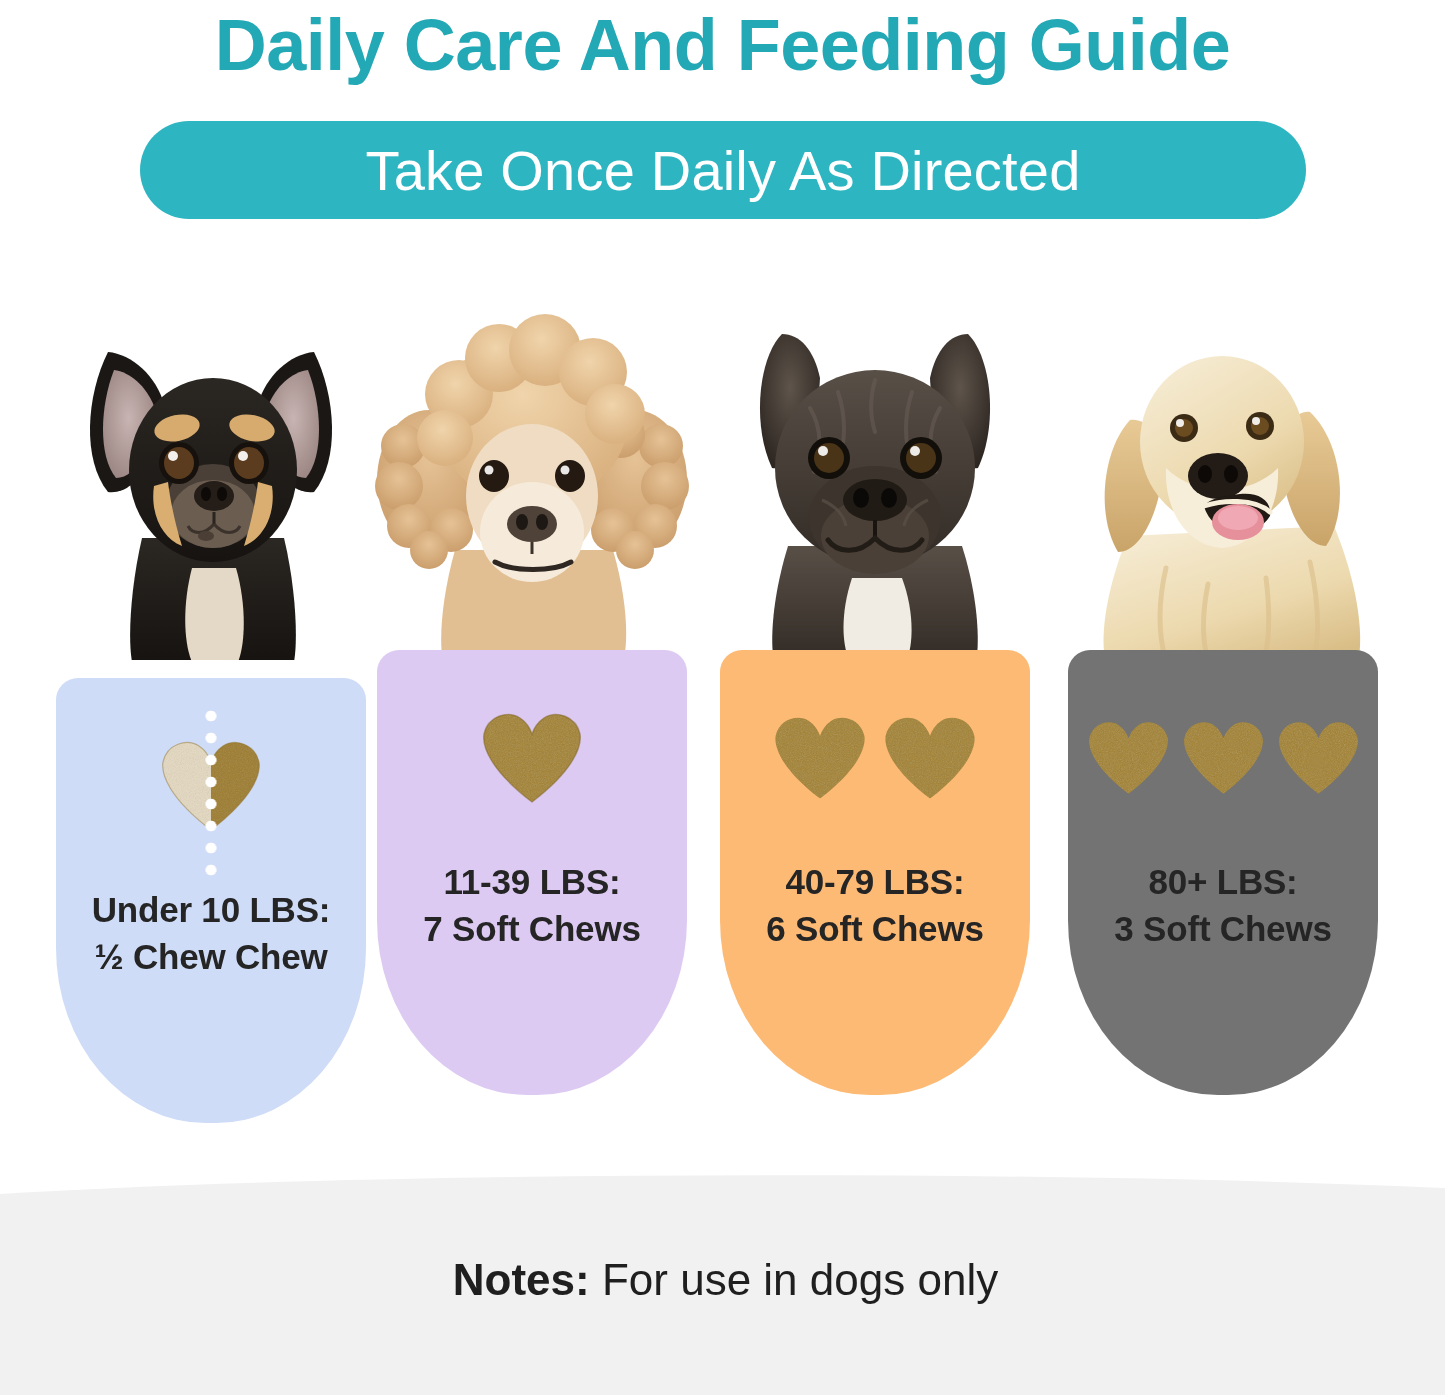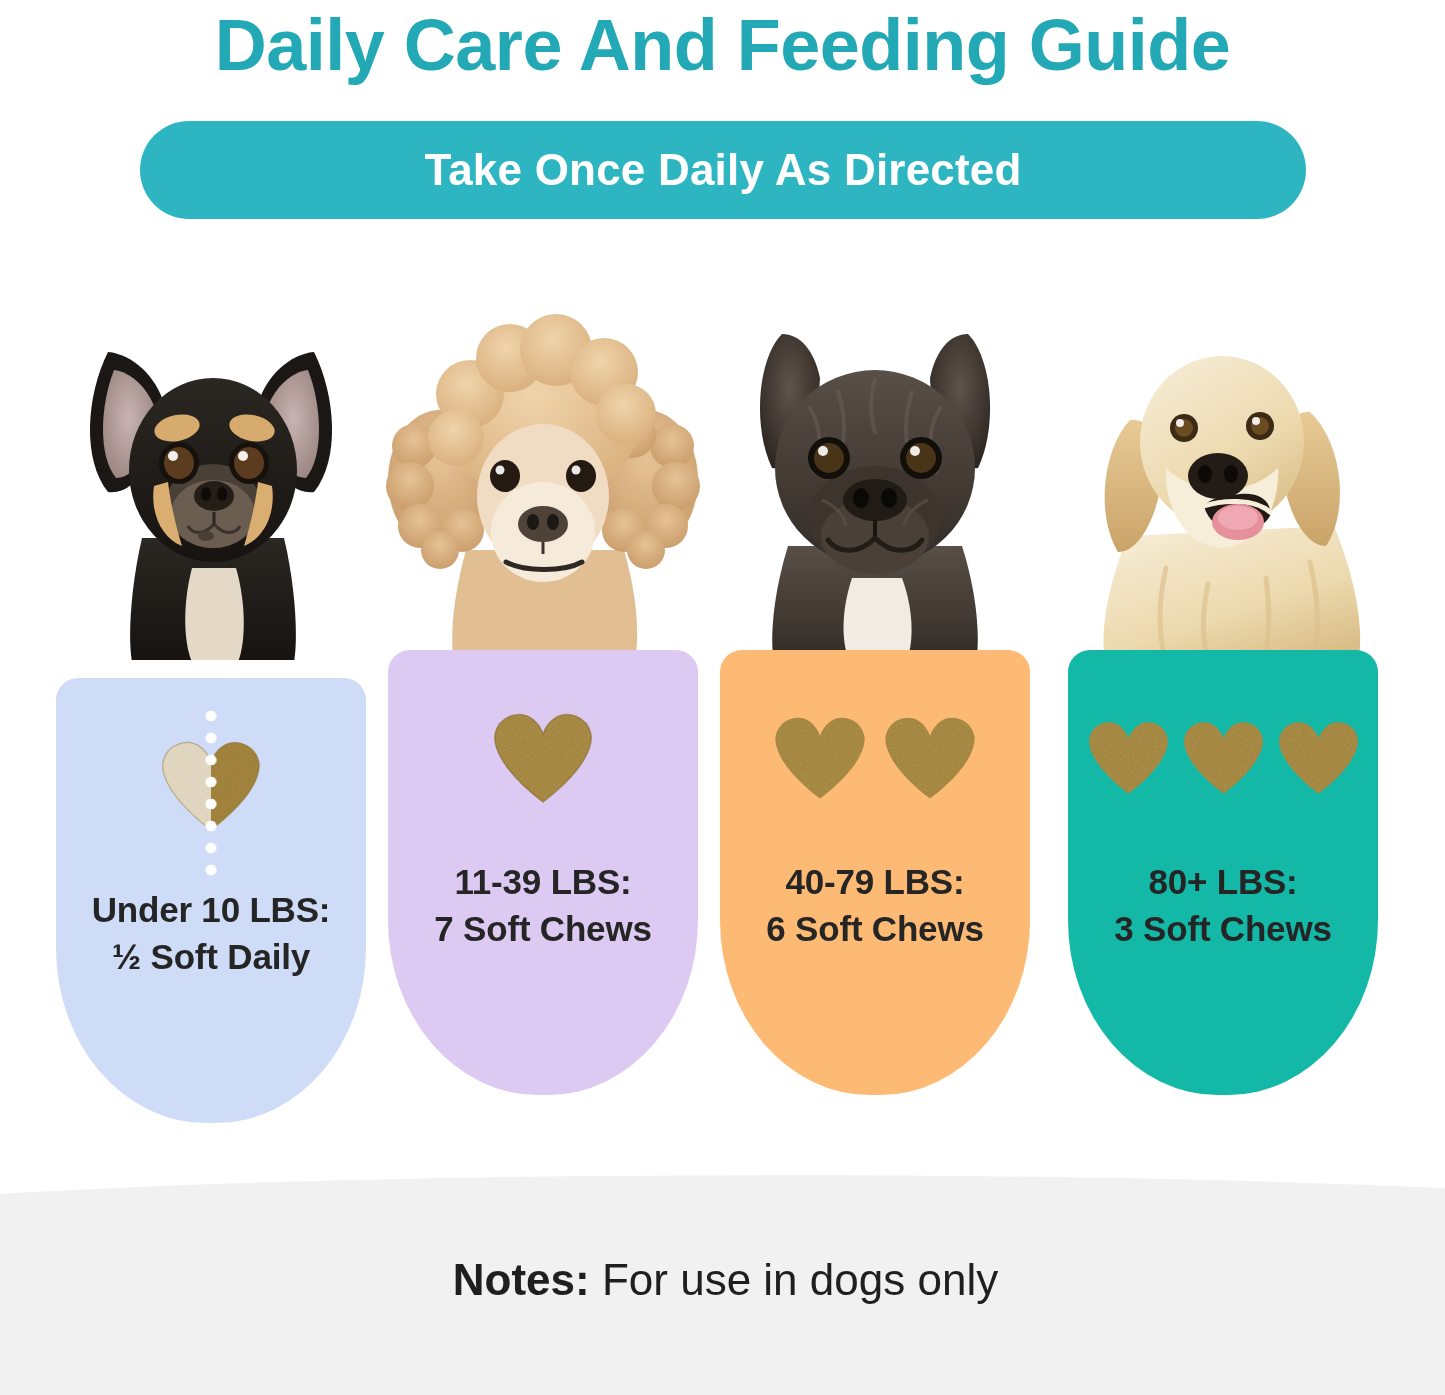--- a/index.html
+++ b/index.html
@@ -21,54 +21,54 @@
     white-space: nowrap;
   }
   .banner {
     position: absolute; left: 140px; top: 121px;
     width: 1166px; height: 98px;
     background: #2eb5c2;
     border-radius: 49px;
     display: flex; align-items: center; justify-content: center;
   }
   .banner-text {
-    font-size: 44px; font-weight: bold; color: #ffffff;
+    font-size: 56px; font-weight: normal; color: #ffffff;
     letter-spacing: 0.2px; white-space: nowrap;
   }
 
   
   .cards {
     position: absolute; left: 0; top: 300px; width: 1445px; height: 800px;
   }
   .card-col {
     position: absolute; top: 0; width: 330px; height: 800px;
   }
   .card-col.c0 { left: 46px; }
-  .card-col.c1 { left: 378px; }
+  .card-col.c1 { left: 367px; }
   .card-col.c2 { left: 710px; }
   .card-col.c3 { left: 1058px; }
 
   
   .dog-wrap {
     position: absolute; left: 0; top: 0; width: 330px; height: 360px;
     display: flex; align-items: flex-end; justify-content: center;
     overflow: visible;
   }
   .dog-wrap svg { display: block; }
 
   
   .pill {
     position: absolute; left: 10px; top: 350px;
     width: 310px; height: 445px;
     border-radius: 22px 22px 150px 150px / 22px 22px 175px 175px;
   }
   .pill.p0 { background: #cfdcf7; margin-top: 28px; }
   .pill.p1 { background: #ddcaf2; }
   .pill.p2 { background: #fdba74; }
-  .pill.p3 { background: #14b8a6; }
+  .pill.p3 { background: #737373; }
 
   
   .hearts {
     position: absolute; left: 0; top: 52px; width: 310px;
     display: flex; align-items: center; justify-content: center;
     gap: 14px;
     height: 110px;
   }
   .hearts.g3 { gap: 10px; }
   .heart { display: block; }
@@ -194,21 +194,21 @@
               <rect x="52" y="0" width="52" height="98" fill="#a2802f"></rect>
               <rect x="0" y="0" width="104" height="98" filter="url(#grain0)" opacity="0.55"></rect>
               <rect x="52" y="0" width="52" height="98" fill="#8a6b25" opacity="0.18"></rect>
             </g>
             <path d="M52 94 C 10 62, 2 38, 4 26 C 8 8, 28 2, 40 10 C 46 14, 50 20, 52 26 C 54 20, 58 14, 64 10 C 76 2, 96 8, 100 26 C 102 38, 94 62, 52 94 Z" fill="none" stroke="#8d6f28" stroke-width="1.2" opacity="0.45"></path>
           </svg>
         </div>
         <div class="dotline"></div>
         <div class="labels">
           <div class="label-line">Under 10 LBS:</div>
-          <div class="label-line">½ Soft Daily</div>
+          <div class="label-line">½ Chew Chew</div>
         </div>
       </div>
     </div>
 
     <div class="card-col c1">
       <div class="dog-wrap">
         <svg width="330" height="360" viewBox="0 0 330 360">
           <defs>
             <radialGradient id="pdTop" cx="45%" cy="35%" r="70%">
               <stop offset="0%" stop-color="#f0d4ab"></stop>

